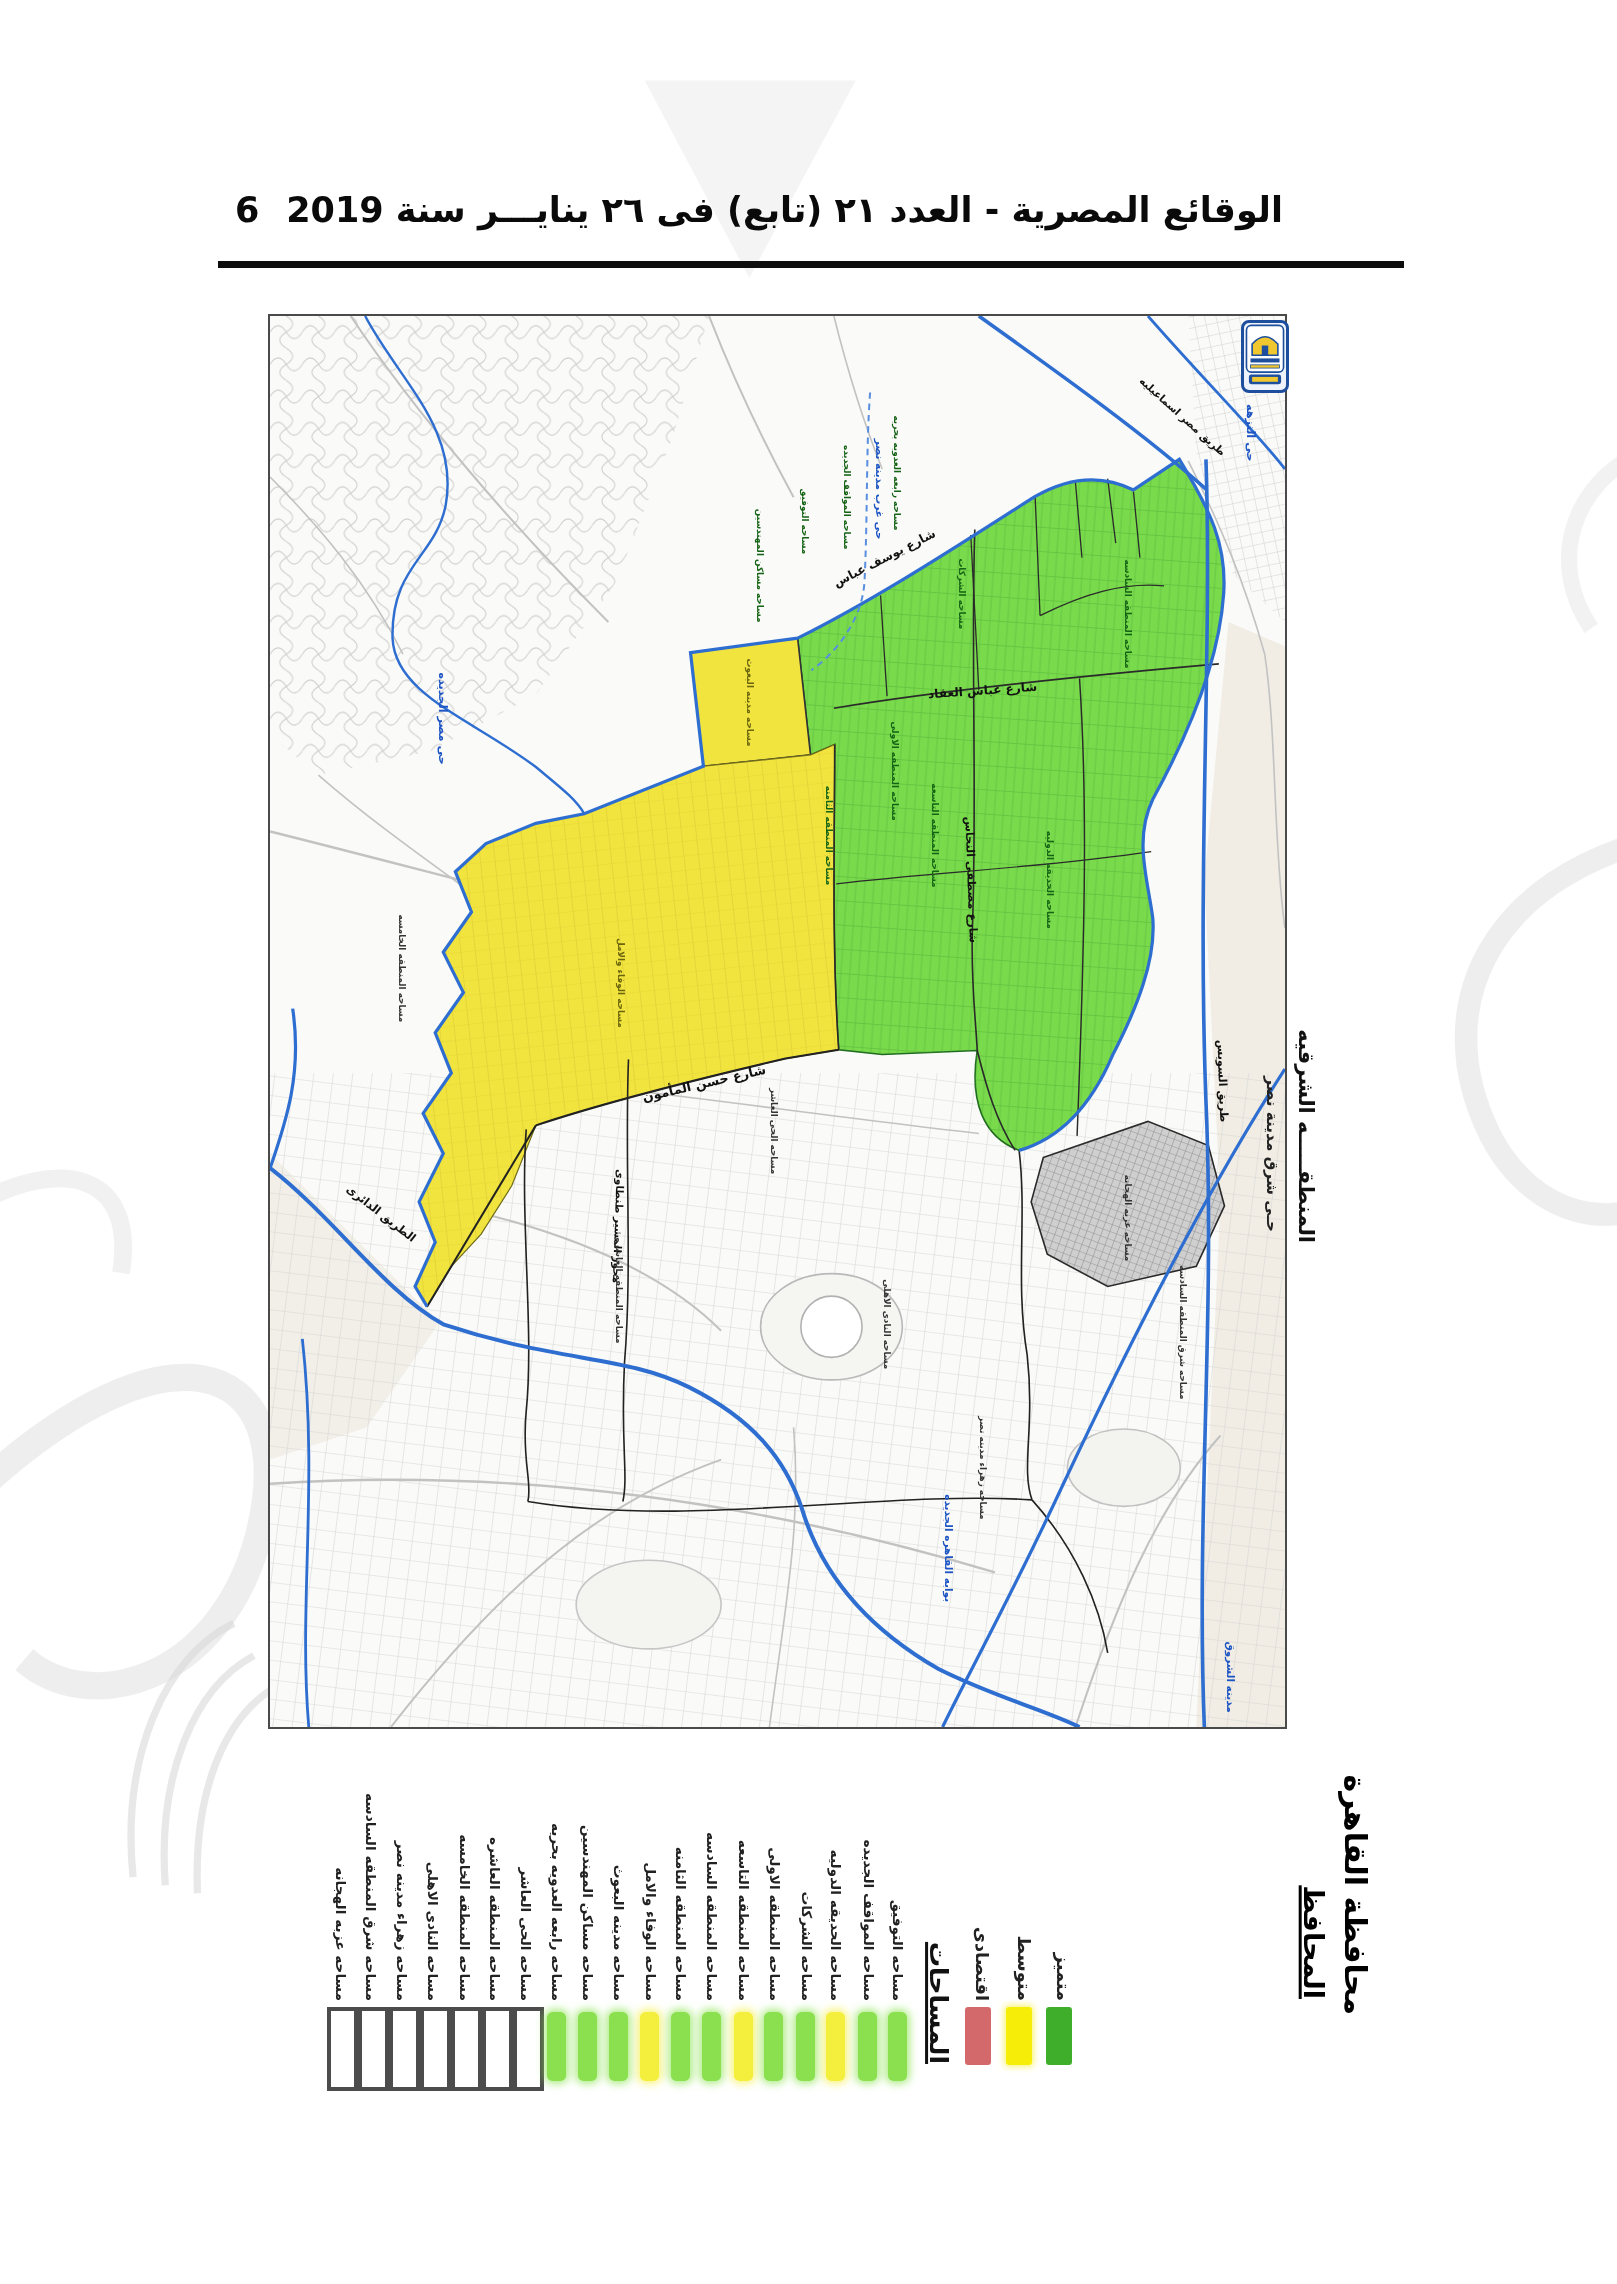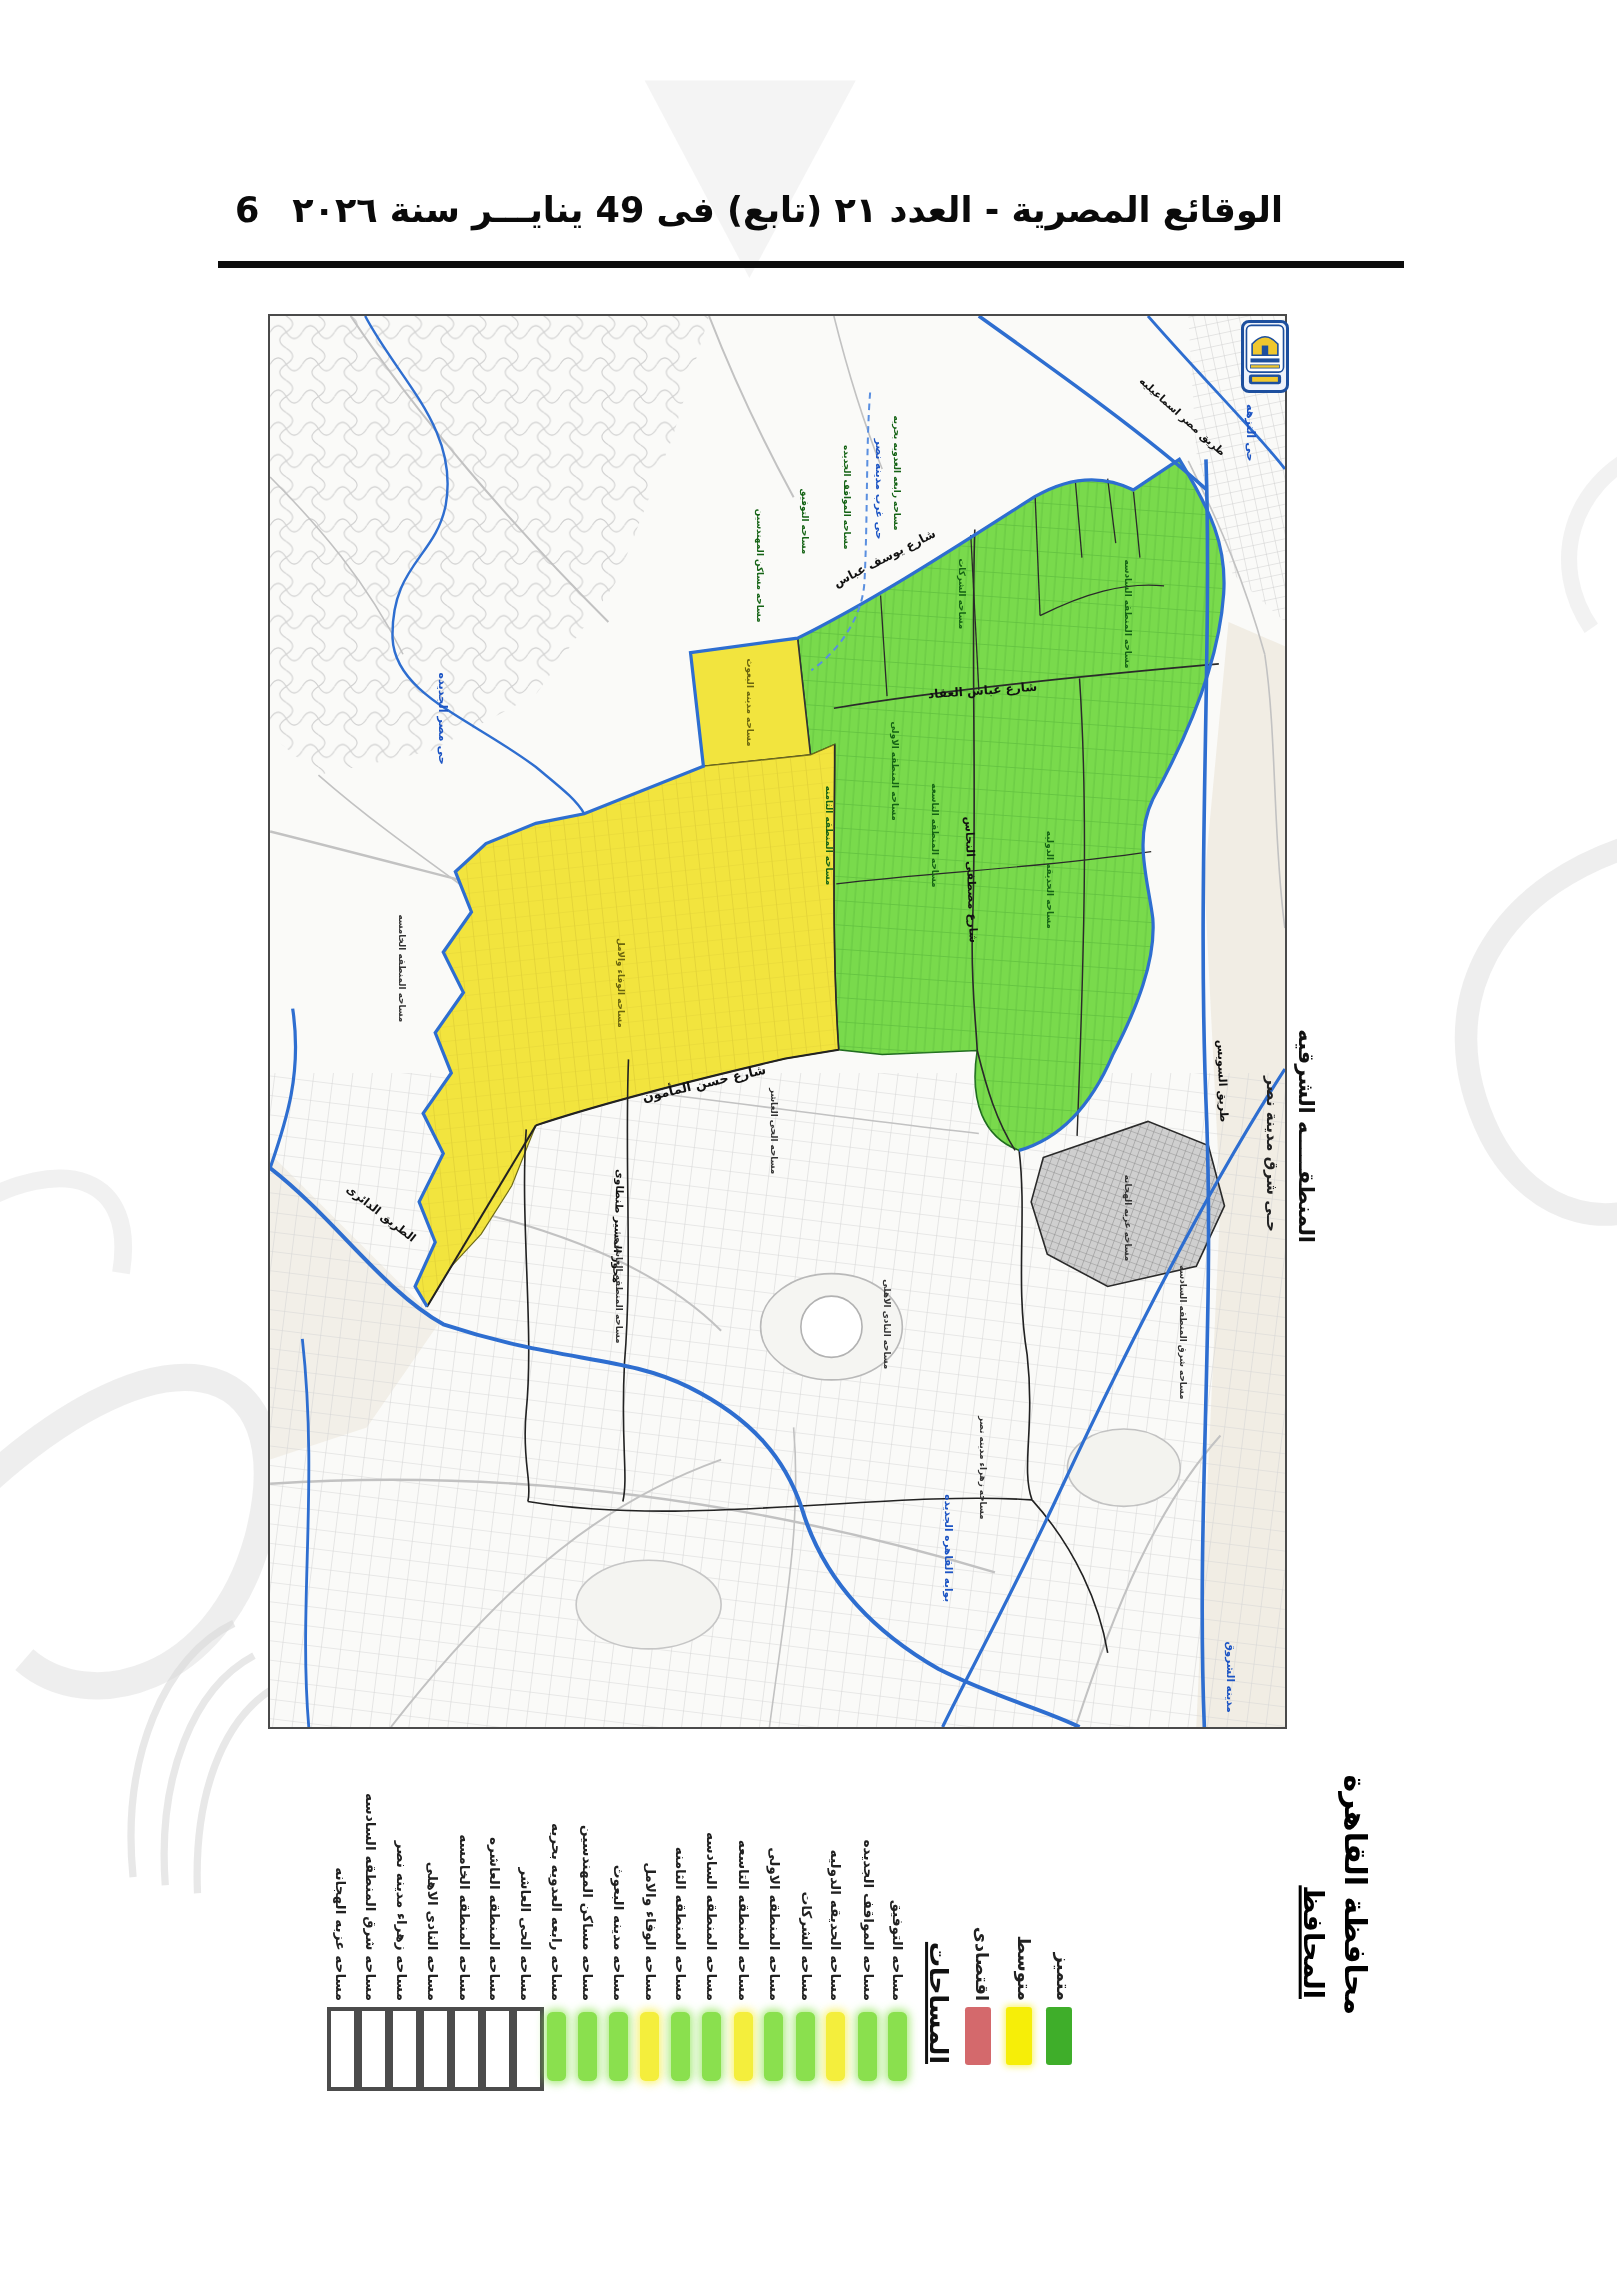--- a/index.html
+++ b/index.html
@@ -66,21 +66,21 @@
 
   <svg class="abs" style="left:0;top:0;" width="1618" height="2284" viewBox="0 0 2008 2835">
     <polygon points="800,100 1062,100 930,345" fill="#efefef" opacity="0.7"></polygon>
     <path d="M-60 1880 C200 1620 380 1680 320 1910 C270 2090 110 2130 30 2060" stroke="#e0e0e0" stroke-width="34" fill="none" opacity="0.55"></path>
     <path d="M-40 1500 C80 1430 170 1460 150 1580" stroke="#e4e4e4" stroke-width="22" fill="none" opacity="0.5"></path>
     <path d="M2060 1040 C1850 1090 1770 1250 1850 1410 C1905 1515 2010 1530 2070 1480" stroke="#e0e0e0" stroke-width="28" fill="none" opacity="0.55"></path>
     <path d="M2040 560 C1950 600 1920 700 1975 780" stroke="#e6e6e6" stroke-width="20" fill="none" opacity="0.5"></path>
     <path d="M165 2330 C150 2180 205 2055 290 2015 M205 2340 C195 2205 240 2095 315 2055 M245 2350 C240 2230 275 2135 340 2095" stroke="#d9d9d9" stroke-width="9" fill="none" opacity="0.6"></path>
   </svg>
 
-  <div class="hdr-title">الوقائع المصرية - العدد ٢١ (تابع) فى 49 ينايـــر سنة ٢٠٢٦</div>
+  <div class="hdr-title">الوقائع المصرية - العدد ٢١ (تابع) فى ٢٦ ينايـــر سنة 2019</div>
   <div class="hdr-page">6</div>
   <div class="hdr-rule"></div>
 
   <div class="map-frame">
     <svg width="1015" height="1411" viewBox="0 0 1260 1752">
       <defs>
         <pattern id="gridFine" width="24" height="24" patternUnits="userSpaceOnUse" patternTransform="rotate(7)">
           <path d="M0 0H24 M0 0V24" stroke="#d4d4d4" stroke-width="1.4" fill="none"></path>
         </pattern>
         <pattern id="gridDense" width="14" height="14" patternUnits="userSpaceOnUse" patternTransform="rotate(-12)">

